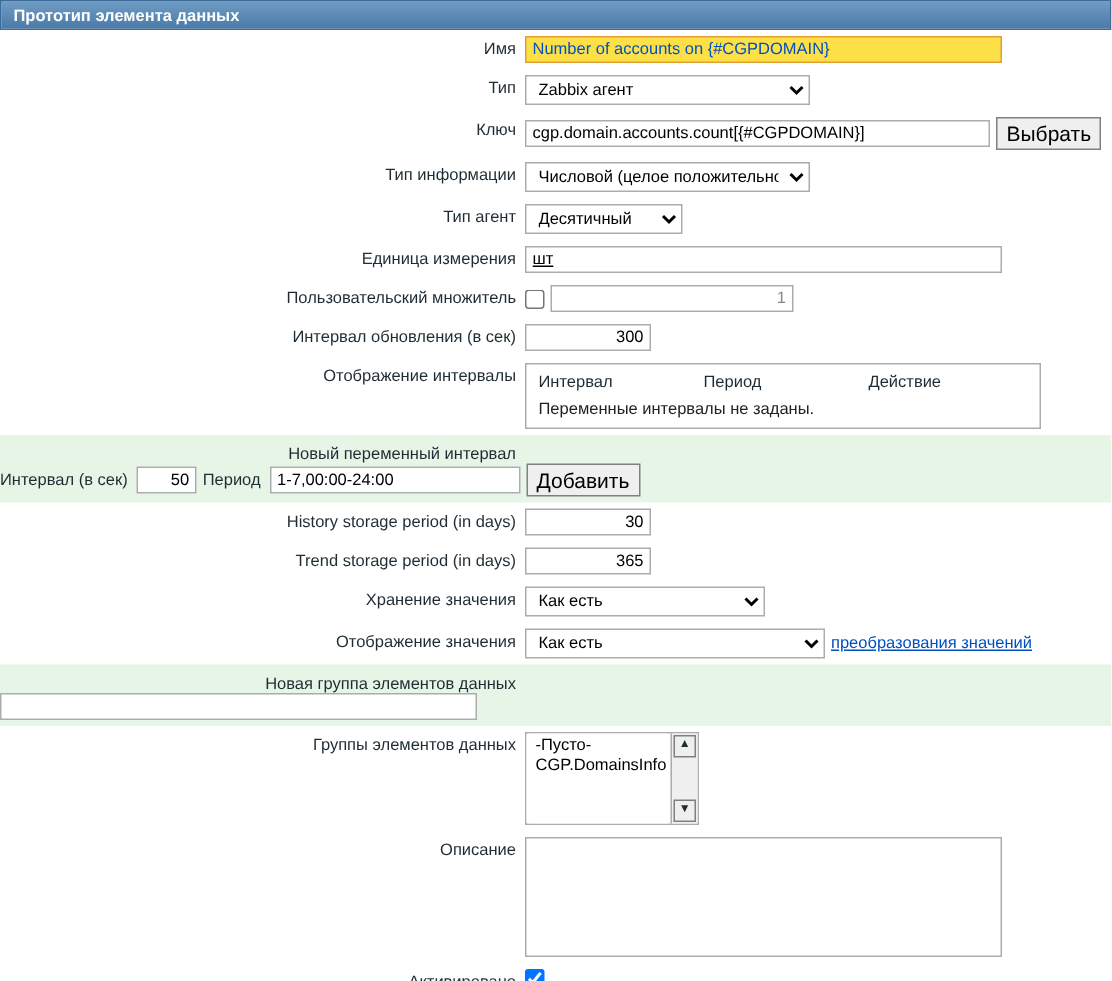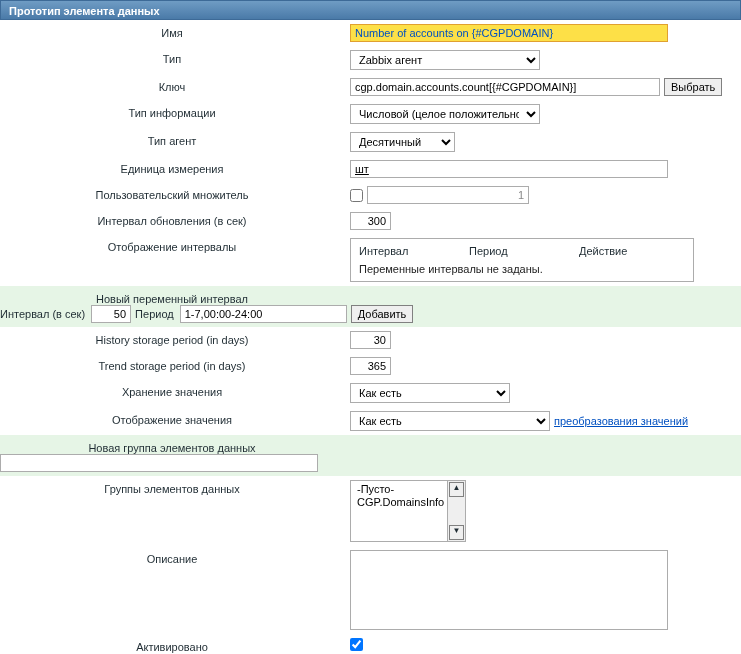--- a/index.html
+++ b/index.html
@@ -23,21 +23,21 @@
   }
   .row {
     display: flex;
     align-items: flex-start;
     padding: 4px 0;
   }
   .row.green { background: #e6f5e6; flex-direction: column; }
   .label-cell {
     width: 350px;
     min-width: 350px;
-    text-align: center;
+    text-align: right;
     padding-right: 6px;
     padding-top: 3px;
     color: #1f2c33;
   }
   .field-cell {
     flex: 1;
     display: flex;
     align-items: center;
     gap: 4px;
     padding-right: 6px;
@@ -55,31 +55,31 @@
     border: 1px solid #e0a030;
     background: #fde047;
     color: #0050c0;
   }
   select.type-select { width: 190px; }
   input.key-input { width: 310px; }
   select.info-select { width: 190px; }
   select.datatype-select { width: 105px; }
   input.unit-input { width: 318px; text-decoration: underline; }
   input.mult-input { width: 162px; text-align: right; color: #888; }
-  input.interval-input { width: 41px; text-align: right; }
+  input.interval-input { width: 84px; text-align: right; }
   input.flex-interval-input { width: 40px; text-align: right; margin-left:2px;}
   input.flex-period-input { width: 167px; margin-left:2px;}
   select.store-select { width: 160px; }
   select.show-select { width: 200px; }
   input.newgroup-input { width: 318px; }
   select.groups-select { width: 96px; height: 60px; }
   textarea.desc-area { width: 318px; height: 80px; resize: none; }
   .btn {
     font-family: Verdana, Arial, sans-serif;
-    font-size: 11px;
+    font-size: 14px;
     border: 1px solid #808080;
     background: #efefef;
     padding: 2px 6px;
     cursor: pointer;
   }
   .flex-box {
     border: 1px solid #acacac;
     width: 344px;
     padding: 6px 8px;
   }

